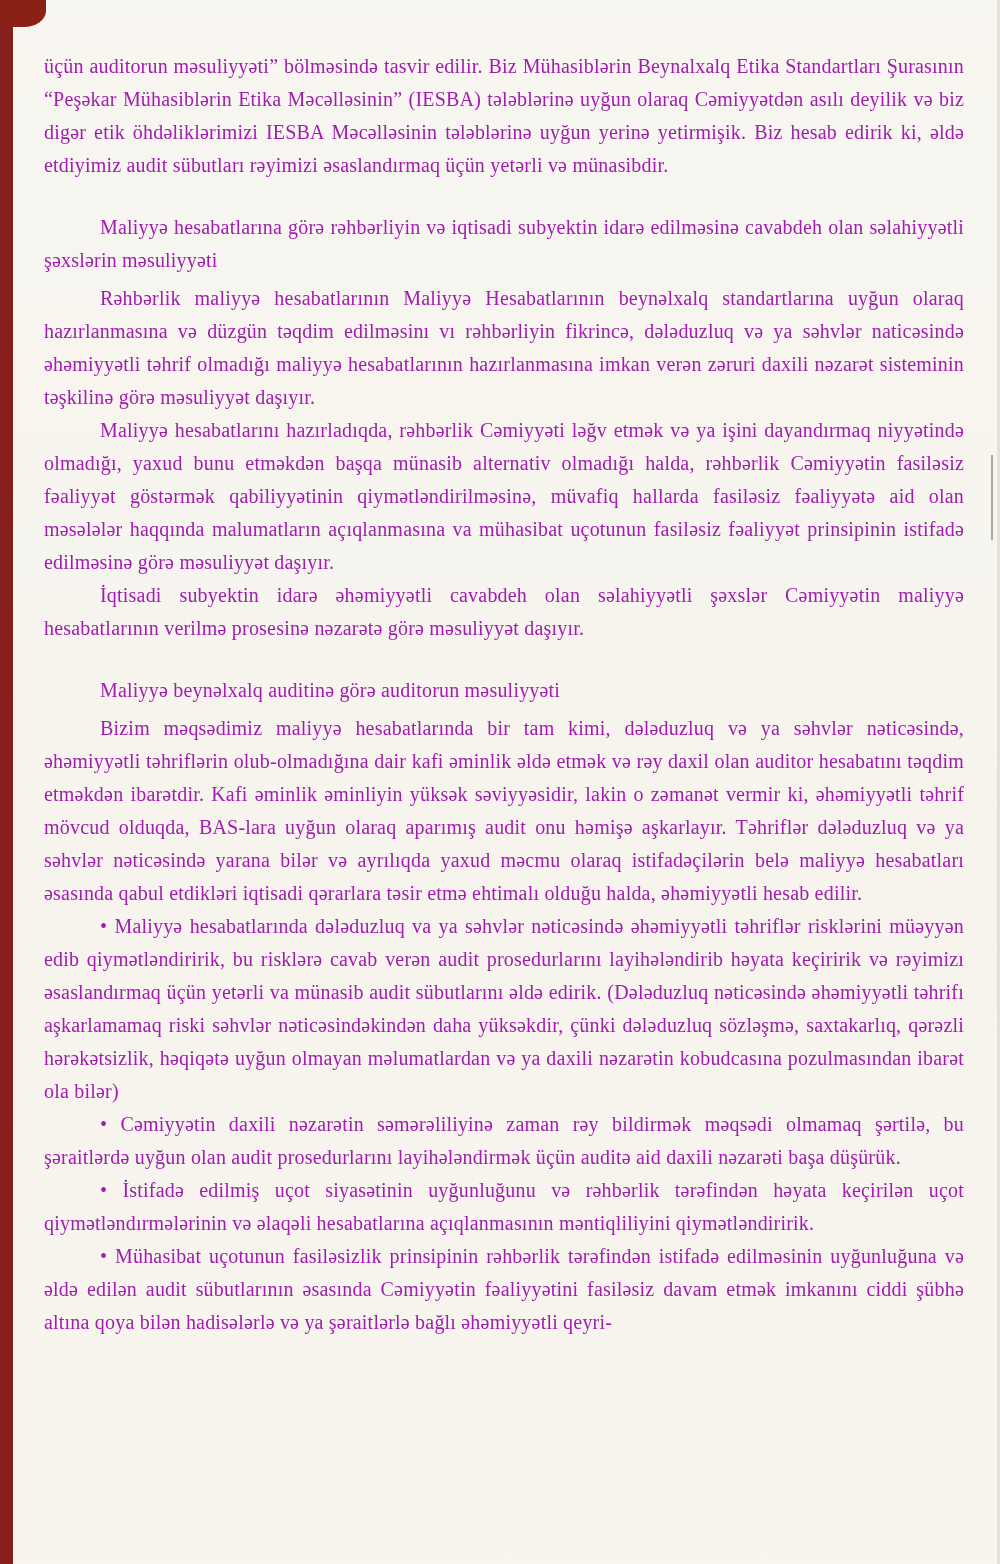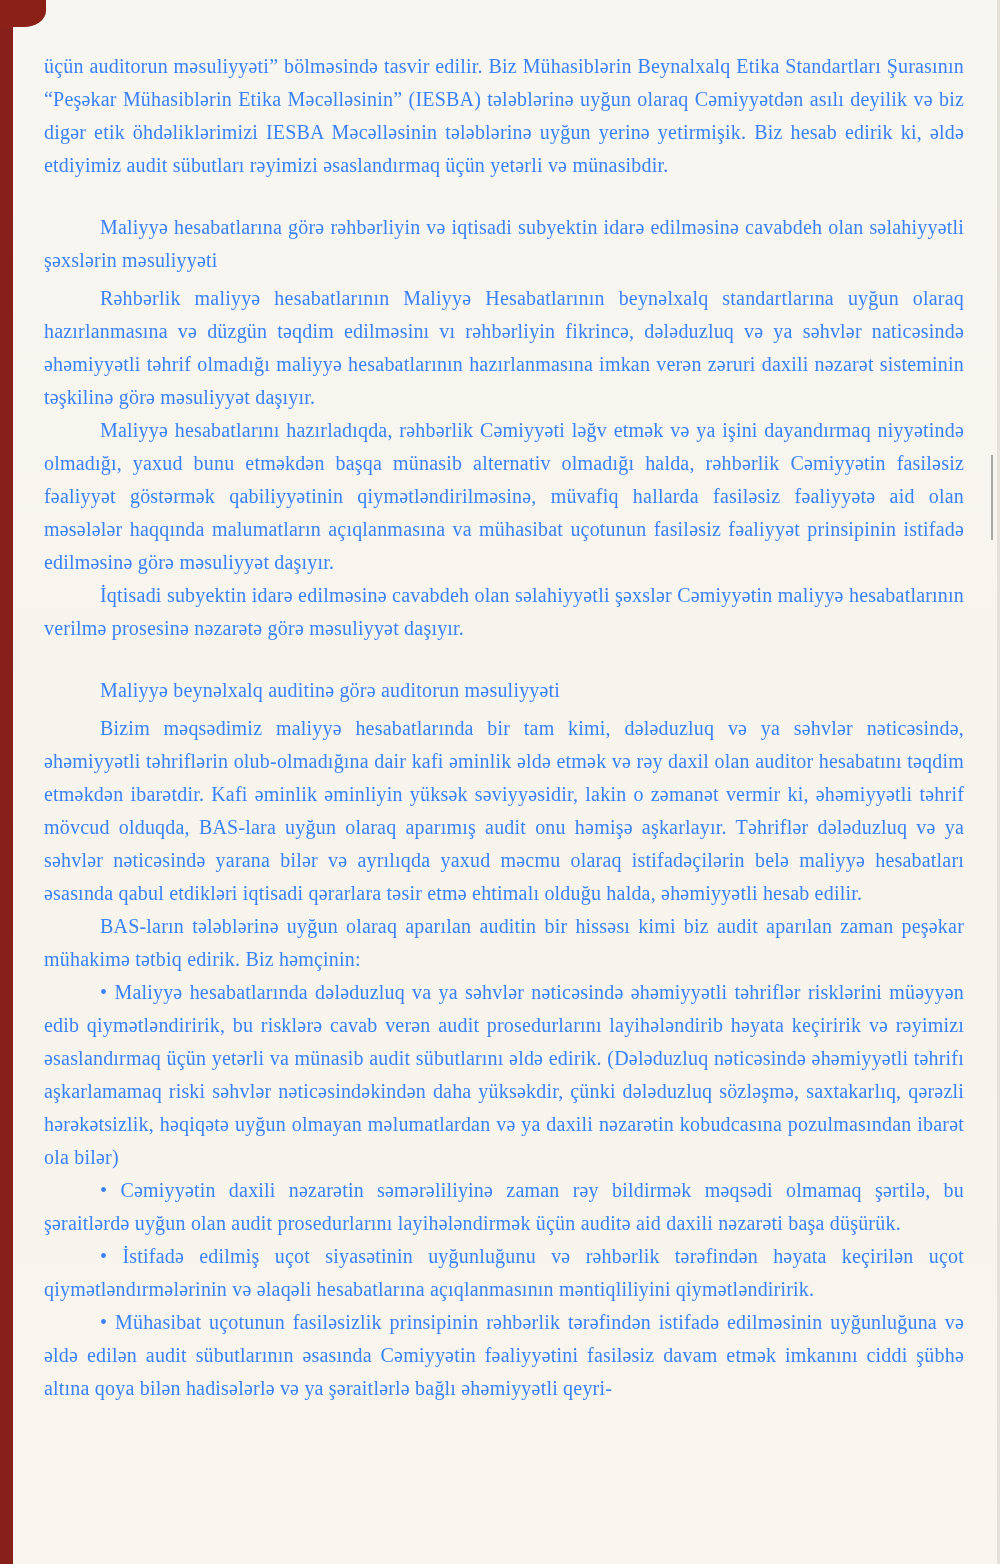--- a/index.html
+++ b/index.html
@@ -15,21 +15,21 @@
   }
   .page-content {
     position: relative;
     box-sizing: border-box;
     width: 1000px;
     padding: 50px 36px 0 44px;
     font-family: "Liberation Serif", "DejaVu Serif", serif;
     font-size: 20px;
     line-height: 33px;
     letter-spacing: 0.2px;
-    color: #3b82f6;
+    color: #a21caf;
     text-align: justify;
   }
   .page-content p {
     margin: 0;
   }
   .para {
     text-indent: 56px;
   }
   .para-no-indent {
     text-indent: 0;
@@ -82,21 +82,20 @@
 <div class="scan-bar-left"></div>
 <div class="scan-corner-blob"></div>
 <div class="scan-mark-right"></div>
 <div class="scan-edge-right"></div>
 
 <div class="page-content">
   <p class="para-no-indent">üçün auditorun məsuliyyəti” bölməsində tasvir edilir. Biz Mühasiblərin Beynalxalq Etika Standartları Şurasının “Peşəkar Mühasiblərin Etika Məcəlləsinin” (IESBA) tələblərinə uyğun olaraq Cəmiyyətdən asılı deyilik və biz digər etik öhdəliklərimizi IESBA Məcəlləsinin tələblərinə uyğun yerinə yetirmişik. Biz hesab edirik ki, əldə etdiyimiz audit sübutları rəyimizi əsaslandırmaq üçün yetərli və münasibdir.</p>
   <p class="heading">Maliyyə hesabatlarına görə rəhbərliyin və iqtisadi subyektin idarə edilməsinə cavabdeh olan səlahiyyətli şəxslərin məsuliyyəti</p>
   <p class="para">Rəhbərlik maliyyə hesabatlarının Maliyyə Hesabatlarının beynəlxalq standartlarına uyğun olaraq hazırlanmasına və düzgün təqdim edilməsinı vı rəhbərliyin fikrincə, dələduzluq və ya səhvlər naticəsində əhəmiyyətli təhrif olmadığı maliyyə hesabatlarının hazırlanmasına imkan verən zəruri daxili nəzarət sisteminin təşkilinə görə məsuliyyət daşıyır.</p>
   <p class="para">Maliyyə hesabatlarını hazırladıqda, rəhbərlik Cəmiyyəti ləğv etmək və ya işini dayandırmaq niyyətində olmadığı, yaxud bunu etməkdən başqa münasib alternativ olmadığı halda, rəhbərlik Cəmiyyətin fasiləsiz fəaliyyət göstərmək qabiliyyətinin qiymətləndirilməsinə, müvafiq hallarda fasiləsiz fəaliyyətə aid olan məsələlər haqqında malumatların açıqlanmasına va mühasibat uçotunun fasiləsiz fəaliyyət prinsipinin istifadə edilməsinə görə məsuliyyət daşıyır.</p>
-  <p class="para">İqtisadi subyektin idarə edilməsinə cavabdeh olan səlahiyyətli şəxslər Cəmiyyətin maliyyə hesabatlarının verilmə prosesinə nəzarətə görə məsuliyyət daşıyır.</p>
+  <p class="para">İqtisadi subyektin idarə əhəmiyyətli cavabdeh olan səlahiyyətli şəxslər Cəmiyyətin maliyyə hesabatlarının verilmə prosesinə nəzarətə görə məsuliyyət daşıyır.</p>
   <p class="heading">Maliyyə beynəlxalq auditinə görə auditorun məsuliyyəti</p>
   <p class="para">Bizim məqsədimiz maliyyə hesabatlarında bir tam kimi, dələduzluq və ya səhvlər nəticəsində, əhəmiyyətli təhriflərin olub-olmadığına dair kafi əminlik əldə etmək və rəy daxil olan auditor hesabatını təqdim etməkdən ibarətdir. Kafi əminlik əminliyin yüksək səviyyəsidir, lakin o zəmanət vermir ki, əhəmiyyətli təhrif mövcud olduqda, BAS-lara uyğun olaraq aparımış audit onu həmişə aşkarlayır. Təhriflər dələduzluq və ya səhvlər nəticəsində yarana bilər və ayrılıqda yaxud məcmu olaraq istifadəçilərin belə maliyyə hesabatları əsasında qabul etdikləri iqtisadi qərarlara təsir etmə ehtimalı olduğu halda, əhəmiyyətli hesab edilir.</p>
-  <p class="para">BAS-ların tələblərinə uyğun olaraq aparılan auditin bir hissəsı kimi biz audit aparılan zaman peşəkar mühakimə tətbiq edirik. Biz həmçinin:</p>
   <p class="para">• Maliyyə hesabatlarında dələduzluq va ya səhvlər nəticəsində əhəmiyyətli təhriflər risklərini müəyyən edib qiymətləndiririk, bu risklərə cavab verən audit prosedurlarını layihələndirib həyata keçiririk və rəyimizı əsaslandırmaq üçün yetərli va münasib audit sübutlarını əldə edirik. (Dələduzluq nəticəsində əhəmiyyətli təhrifı aşkarlamamaq riski səhvlər nəticəsindəkindən daha yüksəkdir, çünki dələduzluq sözləşmə, saxtakarlıq, qərəzli hərəkətsizlik, həqiqətə uyğun olmayan məlumatlardan və ya daxili nəzarətin kobudcasına pozulmasından ibarət ola bilər)</p>
   <p class="para">• Cəmiyyətin daxili nəzarətin səmərəliliyinə zaman rəy bildirmək məqsədi olmamaq şərtilə, bu şəraitlərdə uyğun olan audit prosedurlarını layihələndirmək üçün auditə aid daxili nəzarəti başa düşürük.</p>
   <p class="para">• İstifadə edilmiş uçot siyasətinin uyğunluğunu və rəhbərlik tərəfindən həyata keçirilən uçot qiymətləndırmələrinin və əlaqəli hesabatlarına açıqlanmasının məntiqliliyini qiymətləndiririk.</p>
   <p class="para">• Mühasibat uçotunun fasiləsizlik prinsipinin rəhbərlik tərəfindən istifadə edilməsinin uyğunluğuna və əldə edilən audit sübutlarının əsasında Cəmiyyətin fəaliyyətini fasiləsiz davam etmək imkanını ciddi şübhə altına qoya bilən hadisələrlə və ya şəraitlərlə bağlı əhəmiyyətli qeyri-</p>
 </div>
 
 </body></html>

